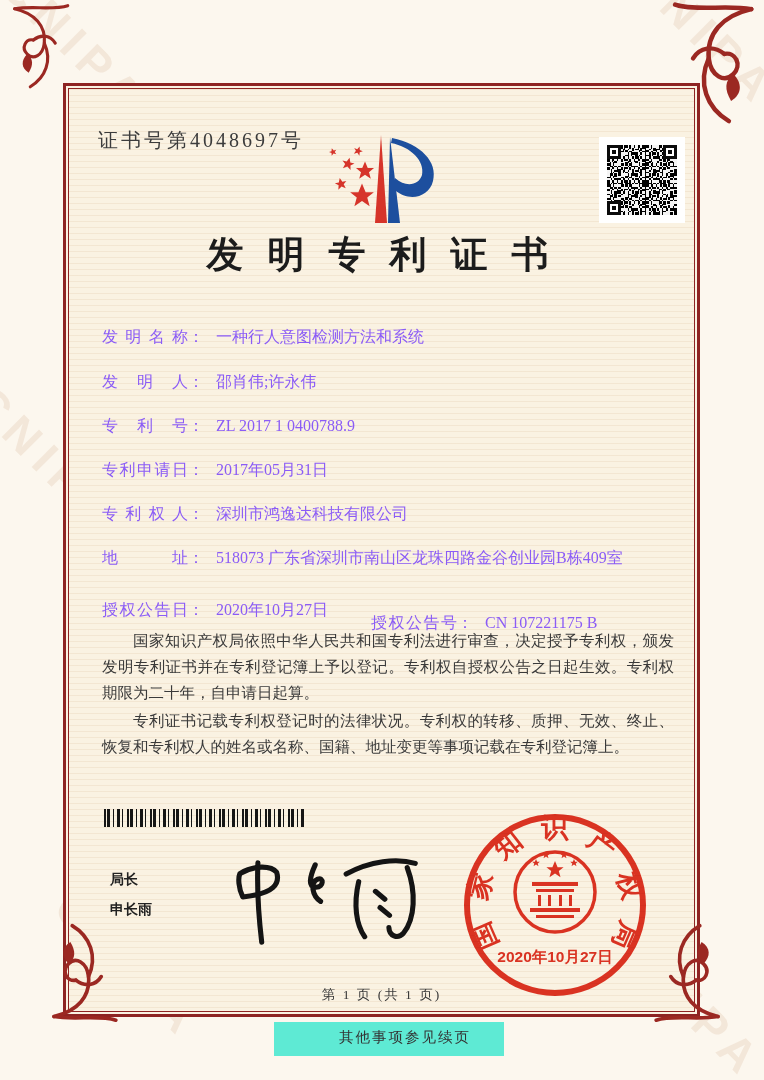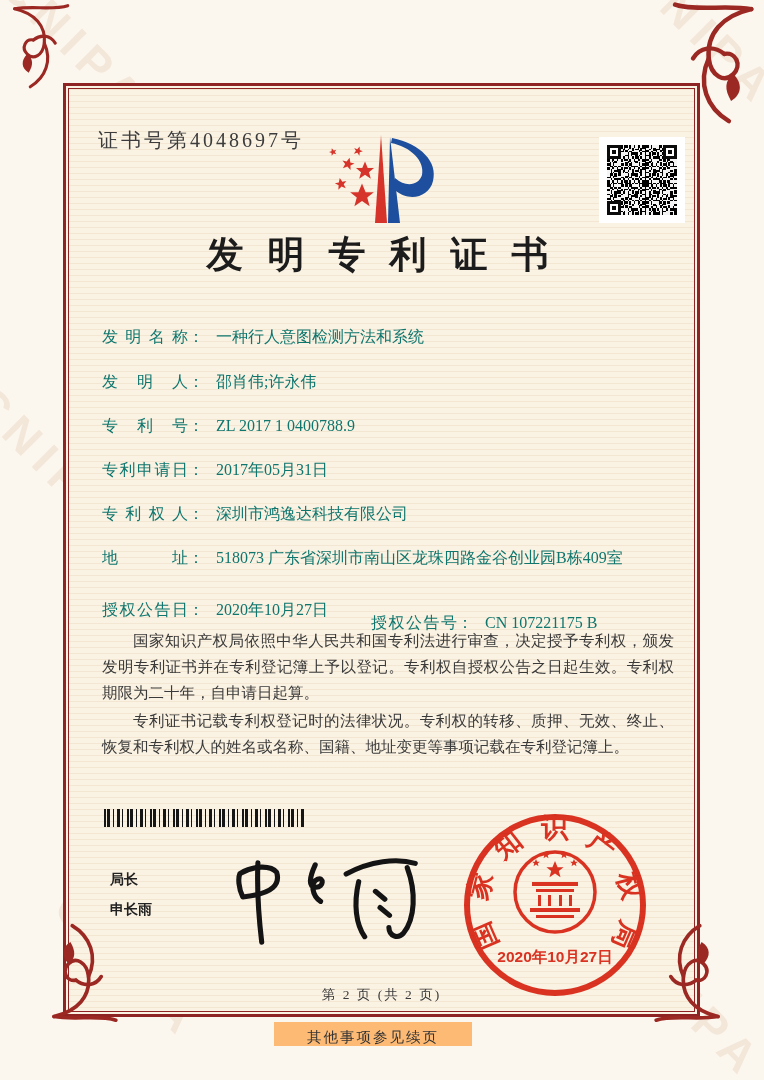--- a/index.html
+++ b/index.html
@@ -25,21 +25,21 @@
       background:repeating-conic-gradient(#0b0b0b 0% 25%,#fff 0% 50%) 0 0/7px 7px,
                  repeating-conic-gradient(#0b0b0b 0% 25%,#fff 0% 50%) 0 0/11px 11px;
       background-blend-mode:difference;}
   .finder{position:absolute;width:14px;height:14px;border:3px solid #0b0b0b;background:#fff;box-sizing:border-box;}
   .finder i{position:absolute;left:2px;top:2px;width:4px;height:4px;background:#0b0b0b;}
   .f-tl{left:8px;top:8px;} .f-tr{right:8px;top:8px;} .f-bl{left:8px;bottom:8px;}
   
   .title{position:absolute;left:63px;top:230px;width:637px;text-align:center;
          font-size:37px;font-weight:700;color:#1c1c1c;letter-spacing:24px;padding-left:16px;box-sizing:border-box;}
   
-  .row{position:absolute;left:102px;font-size:16px;color:#0f766e;line-height:24px;}
+  .row{position:absolute;left:102px;font-size:16px;color:#8b5cf6;line-height:24px;}
   .lbl{display:inline-block;width:86px;text-align:justify;text-align-last:justify;vertical-align:top;}
   .colon{vertical-align:top;}
   .val{display:inline-block;margin-left:12px;vertical-align:top;}
   .val-wide{width:452px;}
   .grant2{position:absolute;left:269px;top:13px;}
   
   .paras{position:absolute;left:102px;top:628px;width:572px;font-size:15.5px;
          line-height:26px;color:#3a3a3a;text-align:justify;}
   .paras p{margin:0 0 2px 0;text-indent:2em;}
   
@@ -49,22 +49,22 @@
        #161616 13px 16px,rgba(0,0,0,0) 16px 18px,#161616 18px 19px,rgba(0,0,0,0) 19px 23px);}
   
   .signer{position:absolute;left:110px;top:864px;font-family:"Liberation Sans",sans-serif;
           font-weight:700;font-size:14px;color:#222;line-height:30px;}
   .signature{position:absolute;left:226px;top:846px;width:205px;height:97px;transform:rotate(-2deg);}
   
   .seal{position:absolute;left:460px;top:810px;width:190px;height:190px;opacity:.95;mix-blend-mode:multiply;}
   
   .pageinfo{position:absolute;left:63px;top:986px;width:637px;text-align:center;
             font-size:13.5px;color:#3a3a3a;letter-spacing:2px;}
-  .footnote{position:absolute;left:274px;top:1022px;width:198px;height:24px;line-height:30px;
-            background:#fdba74;text-align:center;font-size:14.5px;color:#333;letter-spacing:2px;}
+  .footnote{position:absolute;left:274px;top:1022px;width:198px;height:34px;line-height:30px;
+            background:#5eead4;text-align:center;font-size:14.5px;color:#333;letter-spacing:2px;padding-left:32px;}
   .flourish{position:absolute;pointer-events:none;}
 </style>
 </head>
 <body>
 
 <div class="wm" style="left:-18px;top:16px;">CNIPA</div>
 <div class="wm" style="left:612px;top:6px;">CNIPA</div>
 <div class="wm" style="left:428px;top:298px;">CNIPA</div>
 <div class="wm" style="left:-46px;top:432px;">CNIPA</div>
 <div class="wm" style="left:36px;top:938px;">CNIPA</div>
@@ -214,14 +214,14 @@
     <rect x="78" y="85" width="3" height="11"></rect>
     <rect x="88" y="85" width="3" height="11"></rect>
     <rect x="99" y="85" width="3" height="11"></rect>
     <rect x="109" y="85" width="3" height="11"></rect>
     <rect x="70" y="98" width="50" height="4"></rect>
     <rect x="76" y="105" width="38" height="3"></rect>
   </g>
   <text x="95" y="152" text-anchor="middle" font-size="15.5" font-weight="700" fill="#de2a1a" font-family="'Liberation Sans',sans-serif">2020年10月27日</text>
 </svg>
 
-<div class="pageinfo">第 2 页 (共 2 页)</div>
+<div class="pageinfo">第 1 页 (共 1 页)</div>
 <div class="footnote">其他事项参见续页</div>
 
 </body></html>

